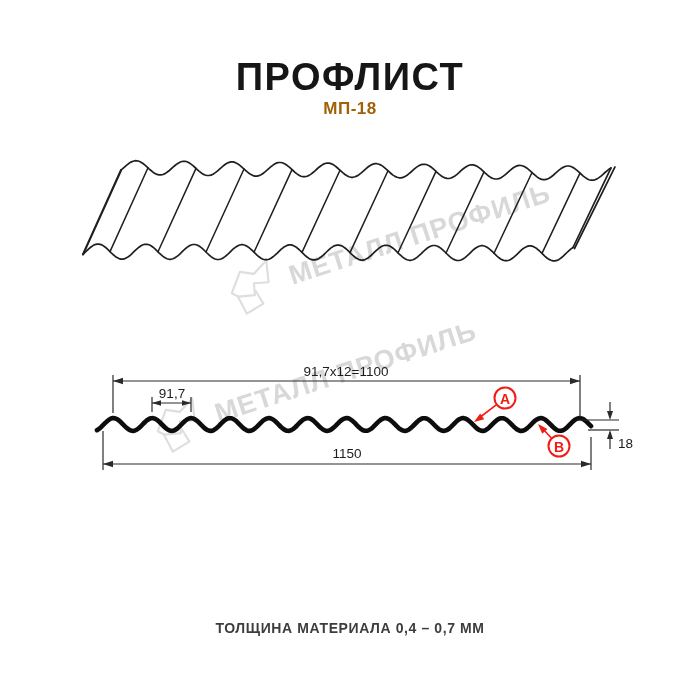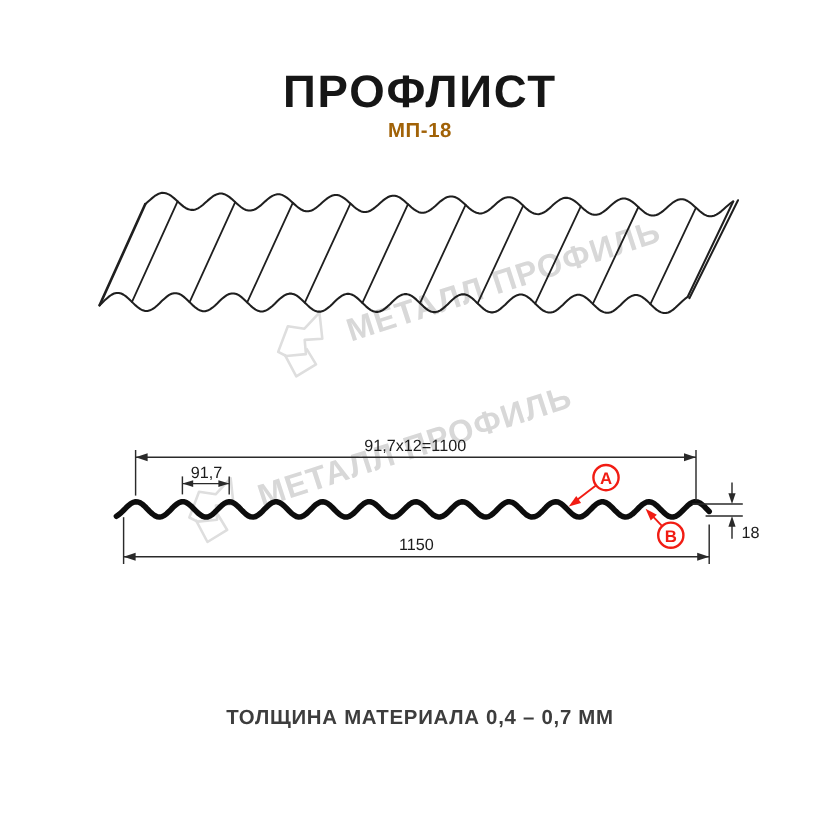--- a/index.html
+++ b/index.html
@@ -3,22 +3,22 @@
 <meta charset="utf-8">
 <style>
   html,body{margin:0;padding:0;}
   body{font-family:"Liberation Sans",sans-serif;background:#fff;}
   .stage{position:relative;width:700px;height:700px;background:#fff;overflow:hidden;margin:0 auto;}
 
   .title{position:absolute;left:0;right:0;top:56px;text-align:center;
          font-size:38px;font-weight:700;letter-spacing:1.5px;color:#161616;z-index:3;}
   .subtitle{position:absolute;left:0;right:0;top:99px;text-align:center;
             font-size:17px;font-weight:700;letter-spacing:.5px;color:#a16207;z-index:3;}
-  .footer-note{position:absolute;left:0;right:0;top:588px;text-align:center;
-               font-size:17px;font-weight:700;letter-spacing:.6px;color:#3d3d3d;z-index:3;}
+  .footer-note{position:absolute;left:0;right:0;top:620px;text-align:center;
+               font-size:14px;font-weight:700;letter-spacing:.6px;color:#3d3d3d;z-index:3;}
 
   .watermark{position:absolute;display:flex;align-items:center;gap:9px;height:50px;
              transform:rotate(-18deg);transform-origin:0 50%;z-index:1;pointer-events:none;}
   .watermark .wm-text{font-size:27px;font-weight:700;letter-spacing:1px;color:#d8d8d8;white-space:nowrap;}
   .watermark svg{display:block;}
   #wm1{left:226px;top:272px;}
   #wm2{left:152px;top:410px;}
 
   .art{position:absolute;left:0;top:0;z-index:2;}
   .dim-text{font-size:13.5px;fill:#1c1c1c;font-family:"Liberation Sans",sans-serif;}

